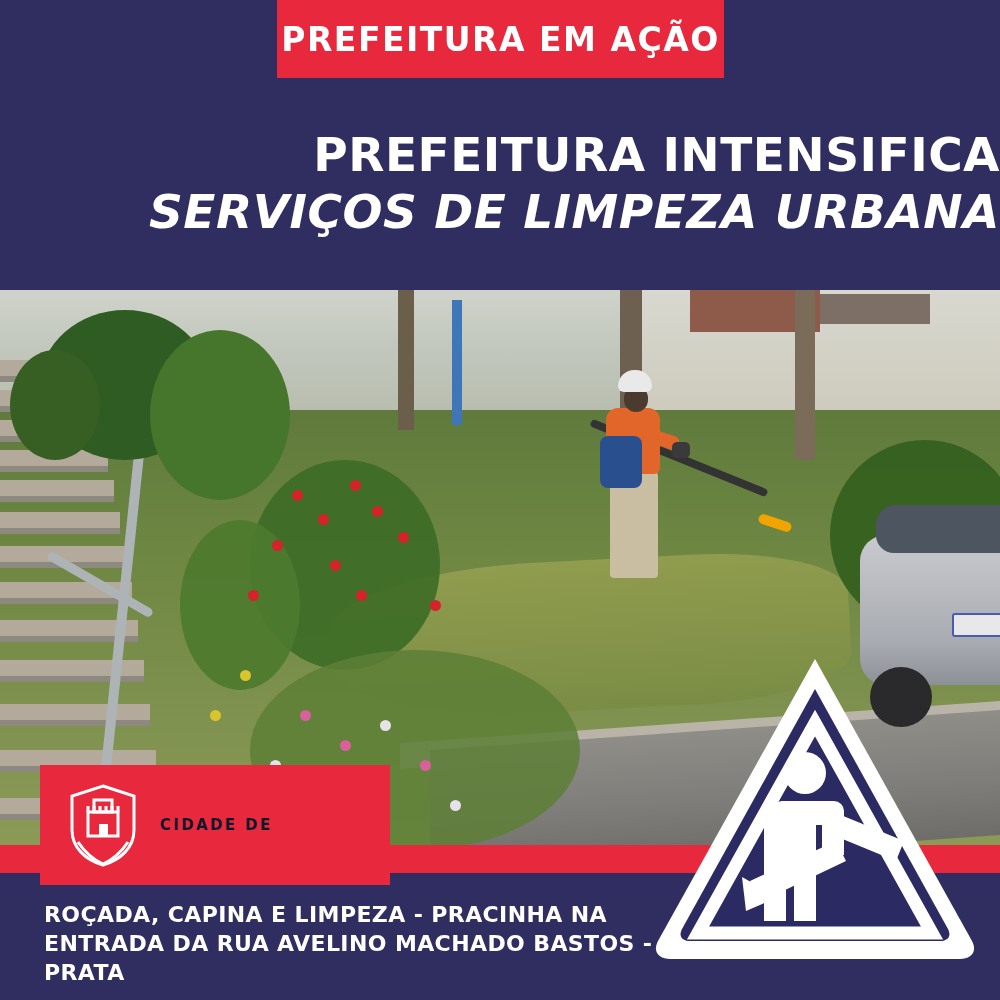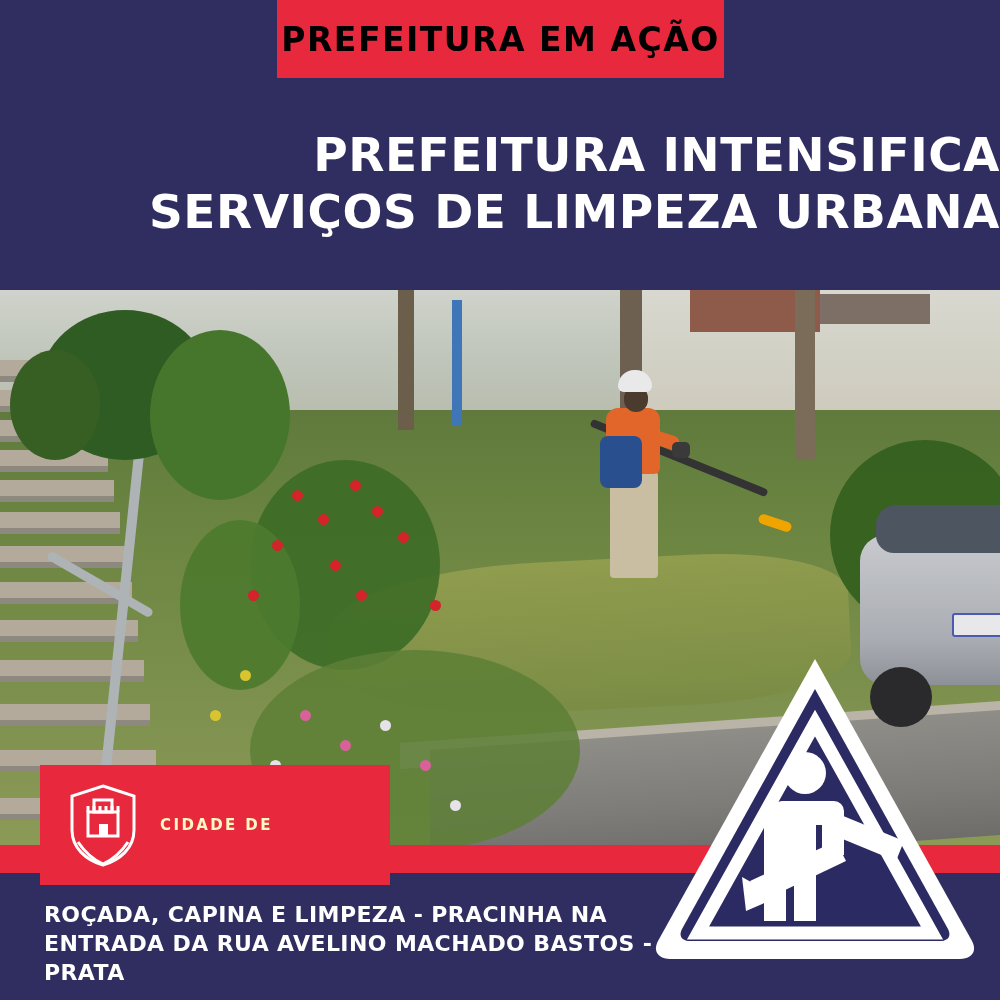--- a/index.html
+++ b/index.html
@@ -31,21 +31,21 @@
     left: 277px;
     top: 0;
     width: 447px;
     height: 78px;
     background: #e8283c;
     display: flex;
     align-items: center;
     justify-content: center;
   }
   .ribbon-text {
-    color: #000000;
+    color: #ffffff;
     font-size: 33px;
     font-weight: bold;
     letter-spacing: 1.5px;
     font-family: "DejaVu Sans", sans-serif;
     text-align: left;
     white-space: nowrap;
   }
   .headline {
     position: absolute;
     left: 0;
@@ -53,21 +53,21 @@
     width: 1000px;
     text-align: right;
     color: #ffffff;
     font-family: "DejaVu Sans", sans-serif;
     font-weight: bold;
     font-size: 47px;
     line-height: 1.22;
     letter-spacing: 0.5px;
   }
   .headline .l1 { display: block; }
-  .headline .l2 { display: block; }
+  .headline .l2 { display: block; font-style: italic; }
 
   
   .photo {
     position: absolute;
     left: 0;
     top: 290px;
     width: 1000px;
     height: 565px;
     overflow: hidden;
     background: #6d7f4a;
@@ -237,21 +237,21 @@
     box-sizing: border-box;
     z-index: 5;
   }
   .crest {
     width: 78px; height: 86px;
     position: relative;
     flex: 0 0 auto;
   }
   .logo-text {
     margin-left: 18px;
-    color: #fef9c3;
+    color: #0f172a;
     font-family: "DejaVu Sans", sans-serif;
   }
   .logo-sub {
     font-size: 15px;
     letter-spacing: 2.4px;
     font-weight: bold;
     display: block;
   }
   .logo-city {
     font-size: 32px;

